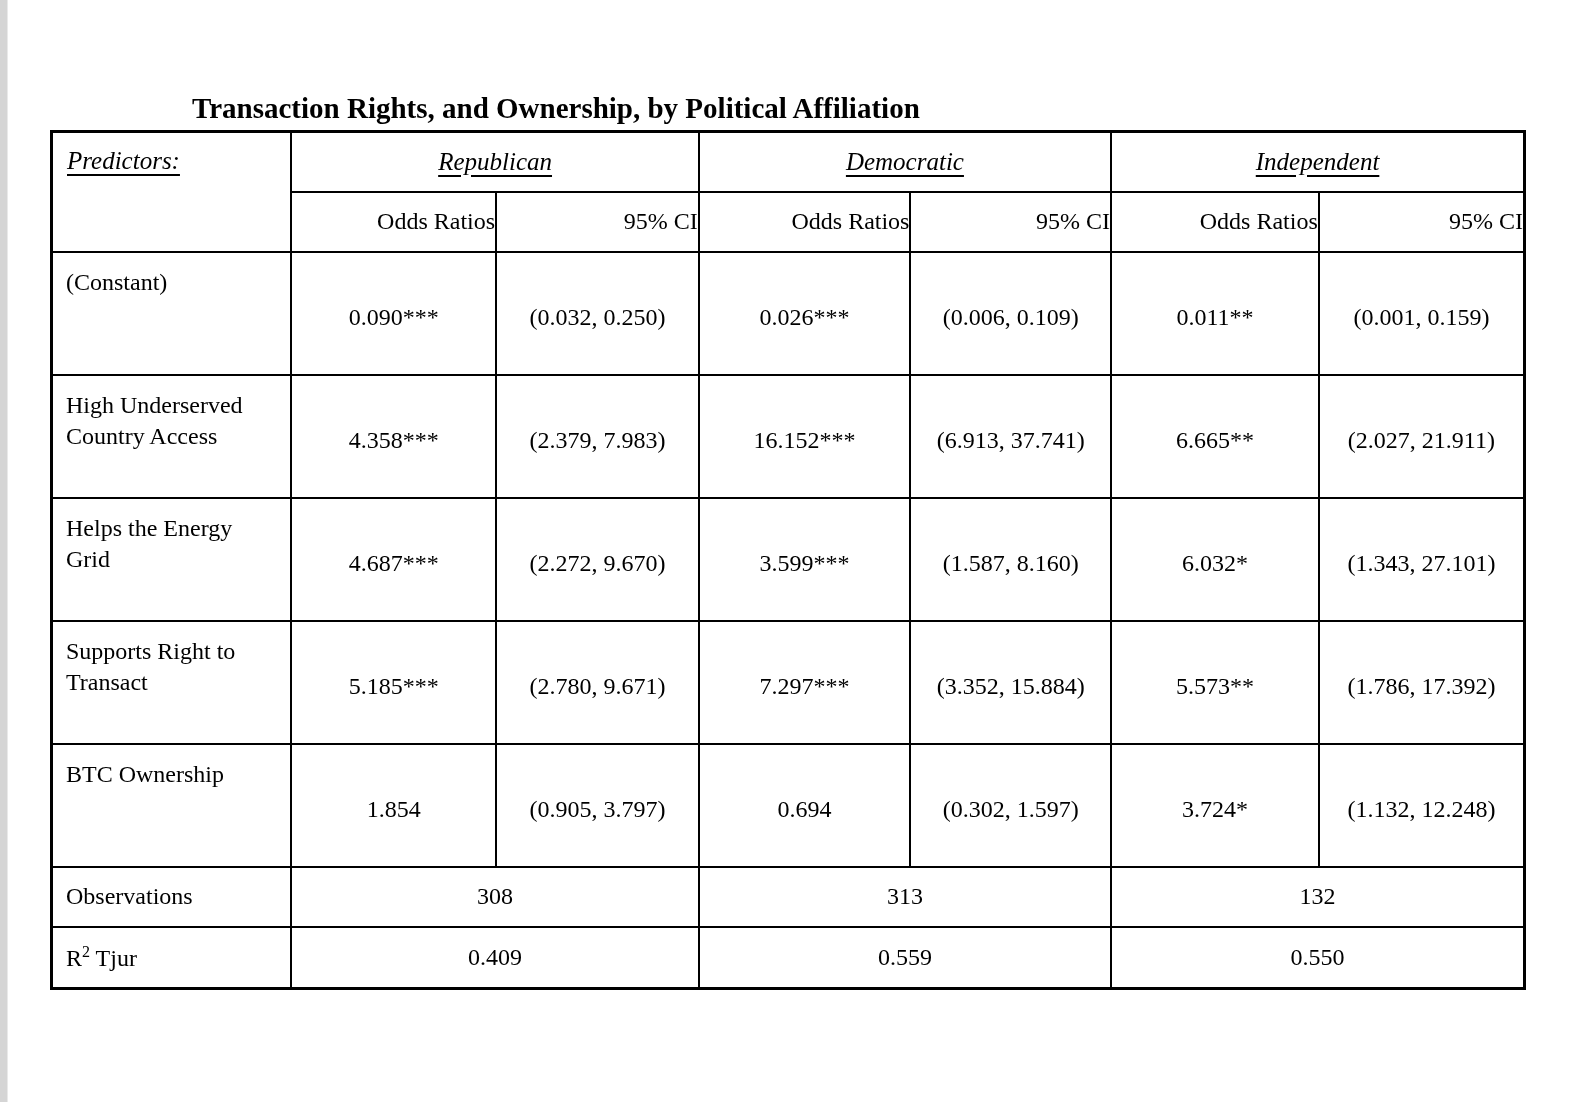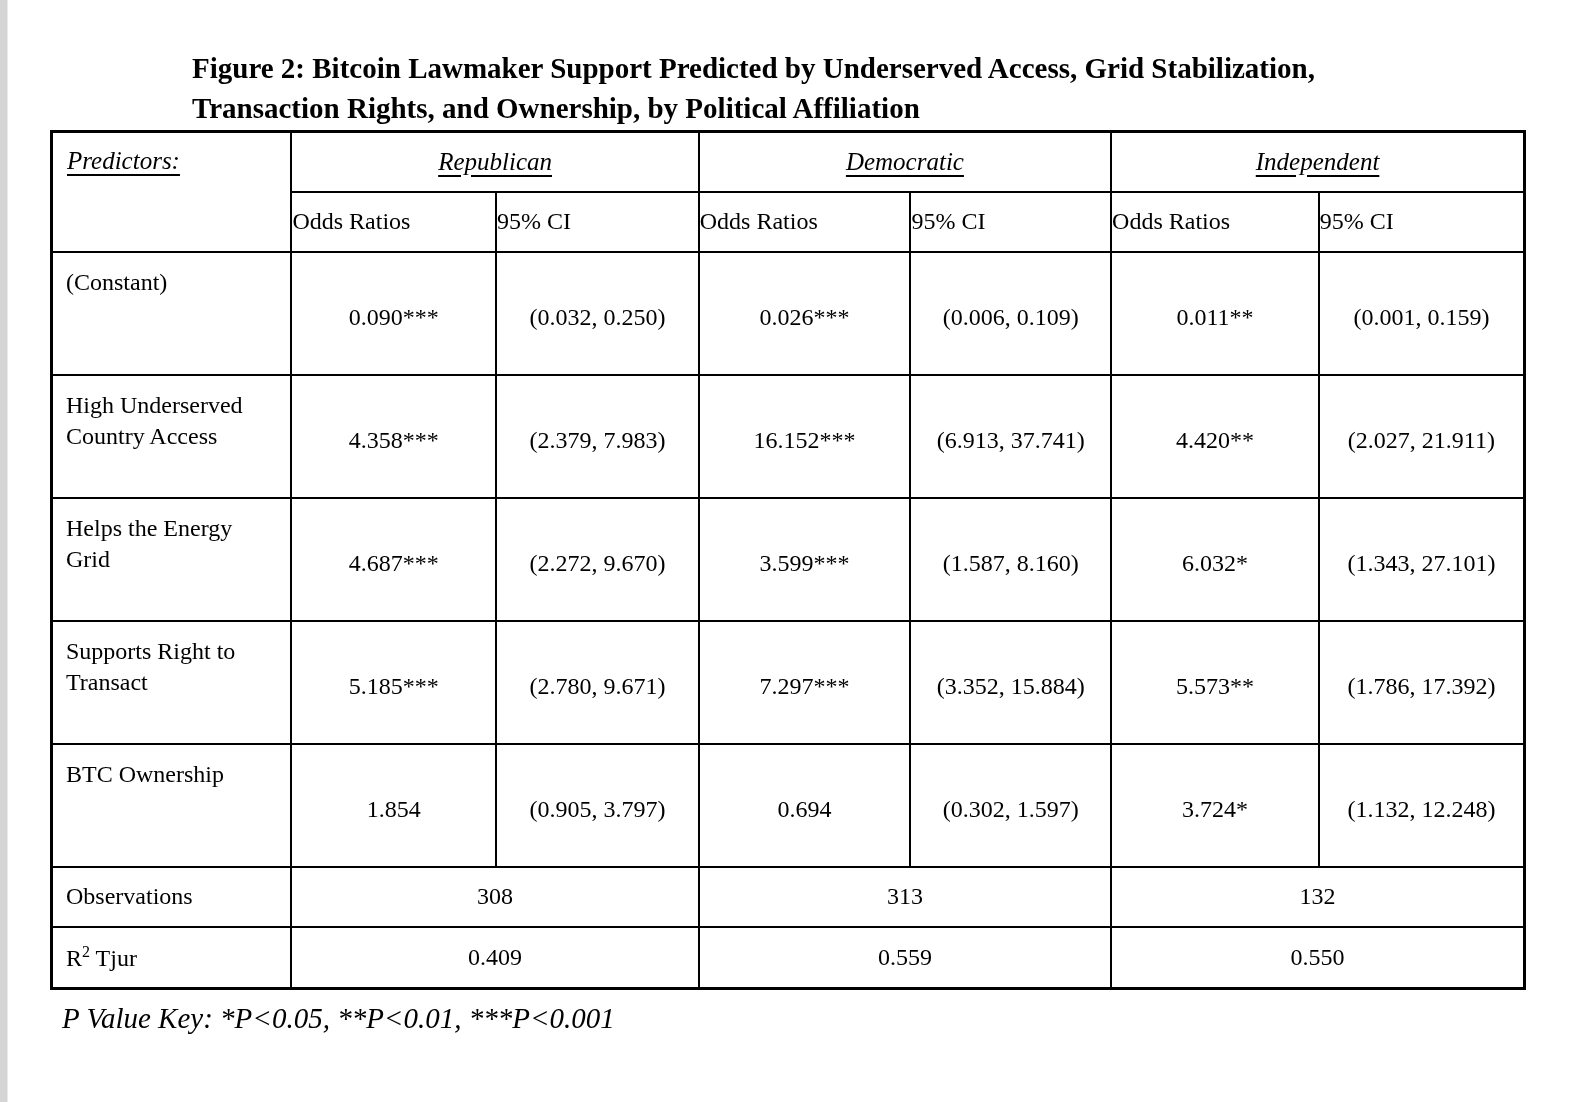--- a/index.html
+++ b/index.html
@@ -26,42 +26,42 @@
     table-layout: fixed;
     border: 3px solid #000;
     font-size: 24px;
   }
   table.results td { border: 2px solid #000; }
   .iu { font-style: italic; text-decoration: underline; text-underline-offset: 5px; }
   tr.r-head1 { height: 60px; }
   tr.r-head1 td { text-align: center; vertical-align: middle; font-size: 25px; }
   td.predictors-cell { text-align: left !important; vertical-align: top !important; padding: 14px 8px 16px 14px; }
   tr.r-head2 { height: 60px; }
-  tr.r-head2 td { text-align: left; vertical-align: middle; }
+  tr.r-head2 td { text-align: right; vertical-align: middle; }
   tr.r-data { height: 123px; }
   tr.r-data td.label { vertical-align: top; text-align: left; padding: 14px 44px 0 13px; line-height: 31px; }
   tr.r-data td.val { text-align: center; vertical-align: middle; padding-top: 8px; }
   tr.r-obs { height: 60px; }
   tr.r-r2 { height: 62px; }
   tr.r-obs td.label, tr.r-r2 td.label { text-align: left; vertical-align: middle; padding-left: 13px; }
   tr.r-obs td.val, tr.r-r2 td.val { text-align: center; vertical-align: middle; }
   tr.r-r2 sup { font-size: 16px; }
   .footnote {
     position: absolute; left: 62px; top: 1002px;
     font-style: italic; font-size: 29px;
   }
 </style>
 </head>
 <body>
 
 <div class="page">
   <div class="left-strip"></div>
 
   <div class="title">
-    <span>Figure 2: Bitcoin Lawmaker Support Predicted by Underserved Access, Grid Stabilization,</span><br>
+    <br>
     <span>Transaction Rights, and Ownership, by Political Affiliation</span>
   </div>
 
   <table class="results">
     <colgroup>
       <col style="width:238px">
         <col style="width:203px">
         <col style="width:201px">
       <col style="width:210px">
         <col style="width:199px">
@@ -100,21 +100,21 @@
         <td class="val">(0.006, 0.109)</td>
         <td class="val">0.011**</td>
         <td class="val">(0.001, 0.159)</td>
       </tr>
       <tr class="r-data">
         <td class="label">High Underserved Country Access</td>
         <td class="val">4.358***</td>
         <td class="val">(2.379, 7.983)</td>
         <td class="val">16.152***</td>
         <td class="val">(6.913, 37.741)</td>
-        <td class="val">4.420**</td>
+        <td class="val">6.665**</td>
         <td class="val">(2.027, 21.911)</td>
       </tr>
       <tr class="r-data">
         <td class="label">Helps the Energy Grid</td>
         <td class="val">4.687***</td>
         <td class="val">(2.272, 9.670)</td>
         <td class="val">3.599***</td>
         <td class="val">(1.587, 8.160)</td>
         <td class="val">6.032*</td>
         <td class="val">(1.343, 27.101)</td>
@@ -146,14 +146,13 @@
       </tr>
       <tr class="r-r2">
         <td class="label"><span>R</span><sup>2</sup><span> Tjur</span></td>
         <td colspan="2" class="val">0.409</td>
         <td colspan="2" class="val">0.559</td>
         <td colspan="2" class="val">0.550</td>
       </tr>
     </tbody>
   </table>
 
-  <div class="footnote">P Value Key: *P&lt;0.05, **P&lt;0.01, ***P&lt;0.001</div>
 </div>
 
 </body></html>

